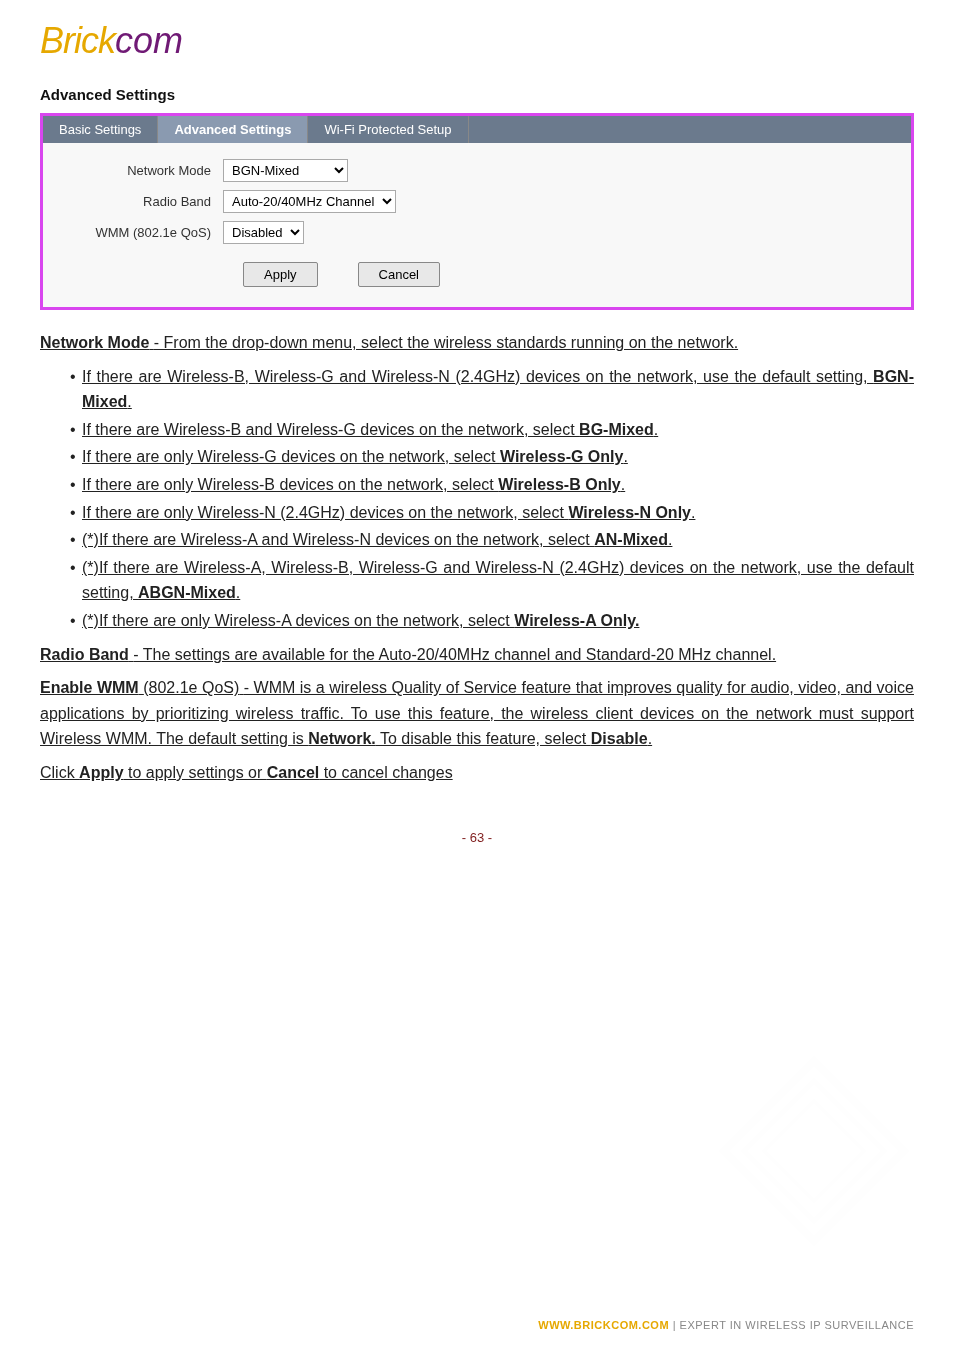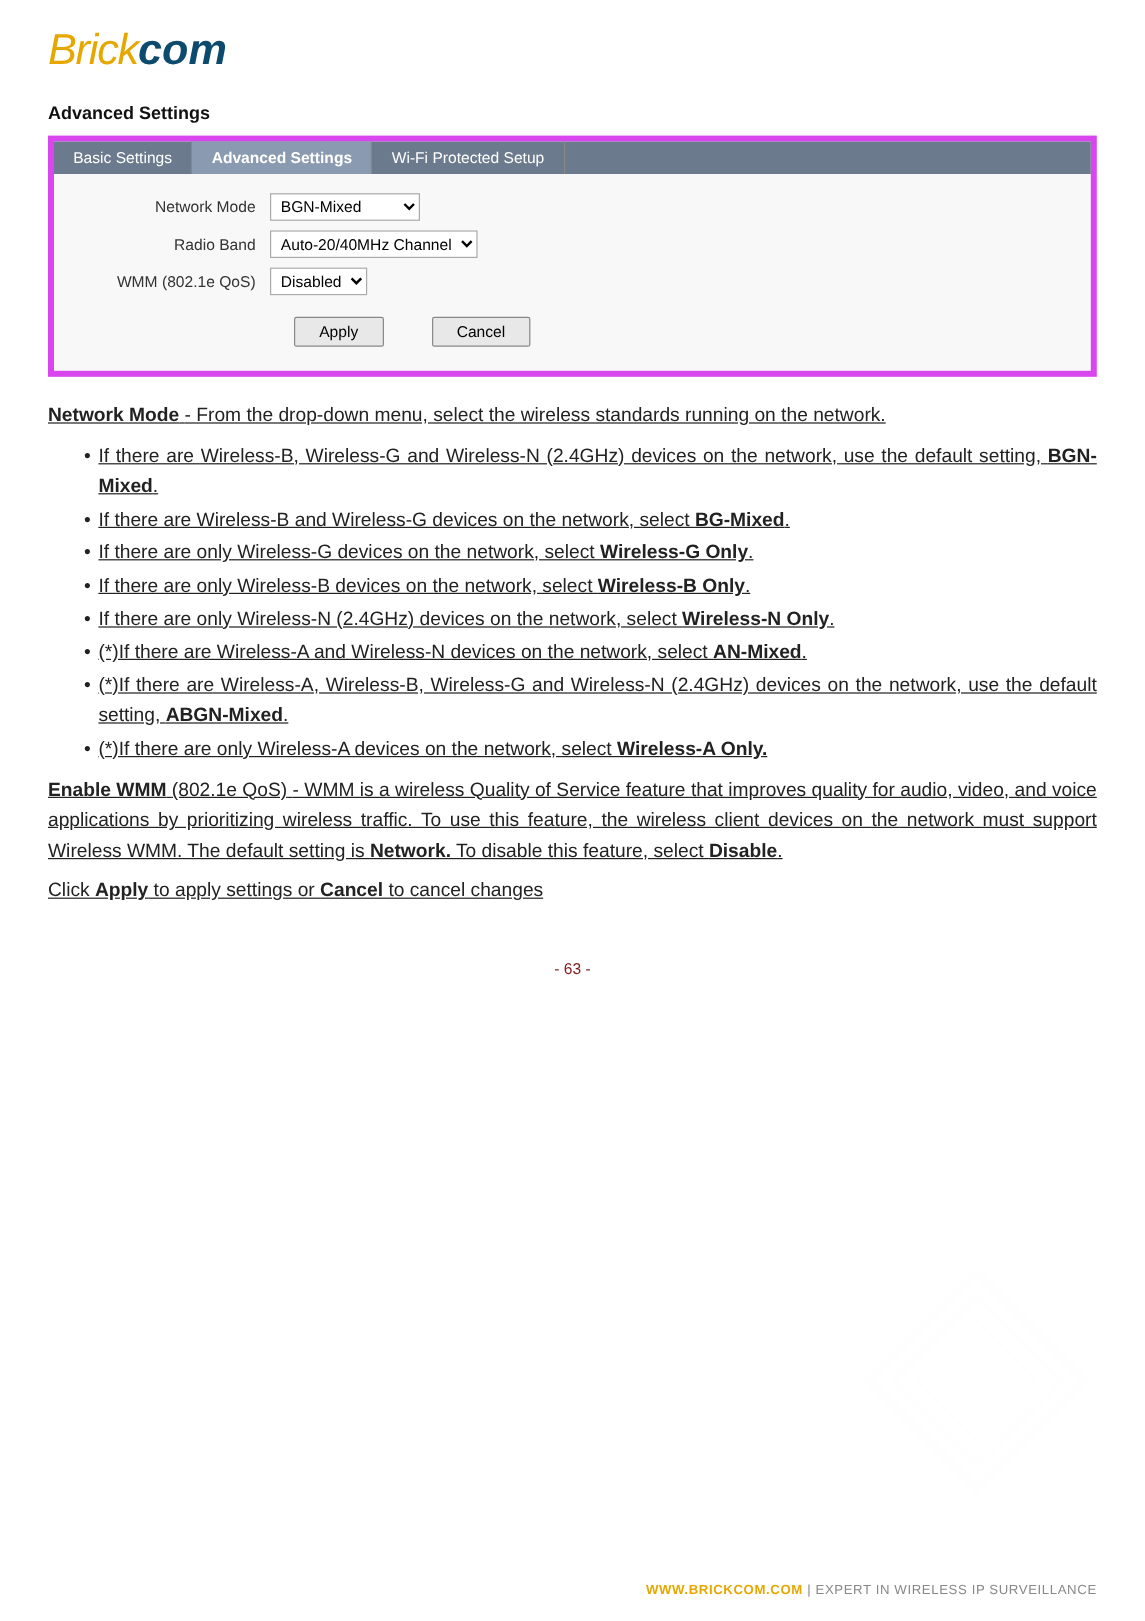--- a/index.html
+++ b/index.html
@@ -20,36 +20,36 @@
     }
     .logo-brick {
       font-size: 36px;
       font-weight: 400;
       color: #e6a800;
       font-style: italic;
       letter-spacing: -1px;
     }
     .logo-com {
       font-size: 36px;
-      font-weight: 700;
-      color: #0c4a6e;
+      font-weight: 400;
+      color: #701a75;
       font-style: italic;
     }
 
     
     .page-title {
       font-size: 15px;
       font-weight: bold;
       margin-bottom: 10px;
       color: #111;
     }
 
     
     .settings-panel {
-      border: 5px solid #d946ef;
+      border: 3px solid #d946ef;
       margin-bottom: 20px;
       background: #f8f8f8;
     }
 
     
     .tab-bar {
       display: flex;
       background: #6b7a8d;
     }
     .tab {
@@ -260,20 +260,24 @@
       <span>(*)If there are Wireless-A and Wireless-N devices on the network, select <span class="bold">AN-Mixed</span>.</span>
     </li>
     <li>
       <span>(*)If there are Wireless-A, Wireless-B, Wireless-G and Wireless-N (2.4GHz) devices on the network, use the default setting, <span class="bold">ABGN-Mixed</span>.</span>
     </li>
     <li>
       <span>(*)If there are only Wireless-A devices on the network, select <span class="bold">Wireless-A Only.</span></span>
     </li>
   </ul>
 
+  <p>
+    <span class="bold">Radio Band</span>
+    <span>- The settings are available for the Auto-20/40MHz channel and Standard-20 MHz channel.</span>
+  </p>
 
   <p>
     <span class="bold">Enable WMM</span>
     <span> (802.1e QoS)</span>
     <span> - WMM is a wireless Quality of Service feature that improves quality for audio, video, and voice applications by prioritizing wireless traffic. To use this feature, the wireless client devices on the network must support Wireless WMM. The default setting is <span class="bold">Network.</span>    To disable this feature, select <span class="bold">Disable</span>.</span>
   </p>
 
   <p>
     Click <span class="bold">Apply</span> to apply settings or <span class="bold">Cancel</span> to cancel changes
   </p>

